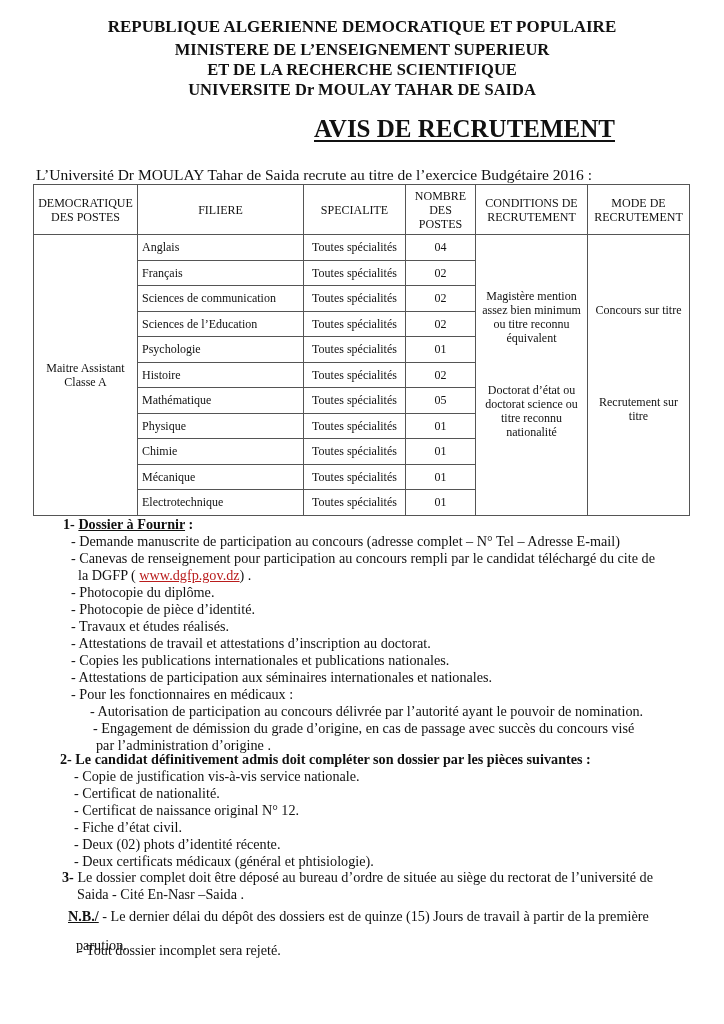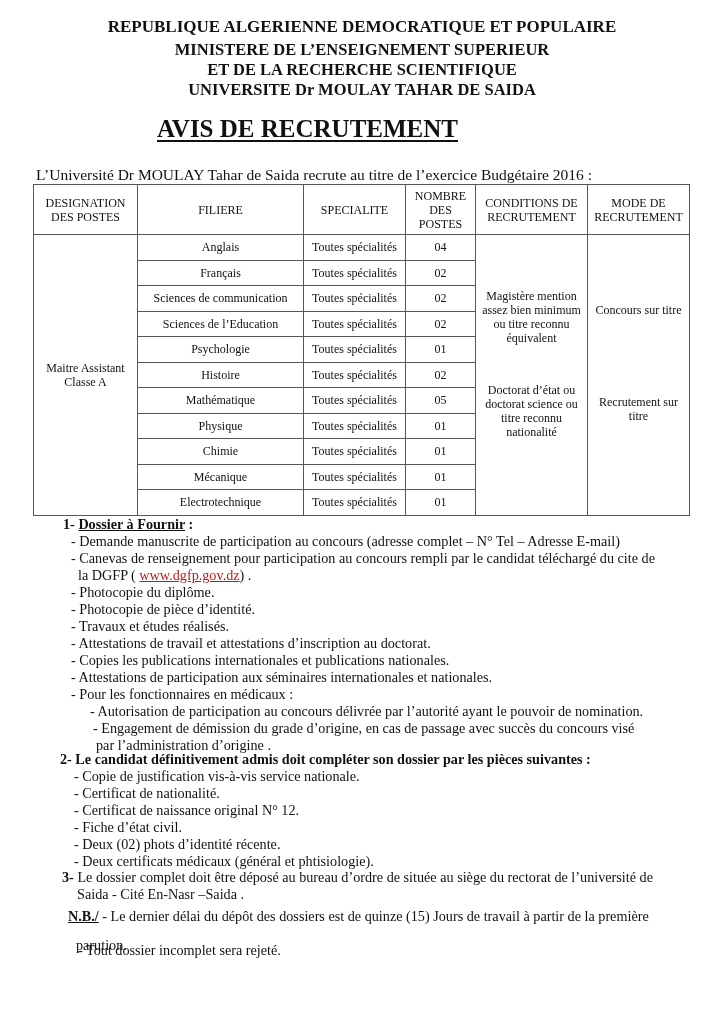--- a/index.html
+++ b/index.html
@@ -5,31 +5,31 @@
   html, body { margin: 0; padding: 0; background: #ffffff; }
   body {
     width: 724px; height: 1024px; position: relative; overflow: hidden;
     font-family: "Liberation Serif", "DejaVu Serif", serif; color: #111;
   }
   .hdr { position: absolute; left: 0; width: 724px; text-align: center; font-weight: bold; font-size: 16.5px; line-height: 20px; }
   #h1 { top: 17px; font-size: 17px; }
   #h2 { top: 40px; }
   #h3 { top: 60px; }
   #h4 { top: 80px; }
-  #title { position: absolute; top: 114px; left: 0; width: 615px; text-align: center; font-size: 25px; font-weight: bold; line-height: 30px; }
+  #title { position: absolute; top: 114px; left: 0; width: 615px; text-align: right; font-size: 25px; font-weight: bold; line-height: 30px; }
   #title span { text-decoration: underline; text-decoration-thickness: 2px; text-underline-offset: 3px; }
   #intro { position: absolute; top: 166px; left: 36px; font-size: 15.5px; line-height: 18px; }
 
   table.grid {
     position: absolute; top: 184px; left: 33px; width: 656px;
     border-collapse: collapse; table-layout: fixed; font-size: 12px;
   }
   table.grid td, table.grid th { border: 1px solid #555; padding: 0 4px; }
   table.grid th { font-weight: normal; text-align: center; line-height: 14px; height: 49px; font-size: 12px; }
-  table.grid td { height: 24.5px; line-height: 14px; text-align: center; }
+  table.grid td { height: 24.5px; line-height: 14px; }
   td.fil { text-align: left; padding-left: 7px; }
   td.spe, td.num { text-align: center; }
   td.des { text-align: center; vertical-align: middle; }
   td.cond, td.mode { text-align: center; vertical-align: top; padding: 0 6px; }
   .cond-block { margin-top: 54px; }
   .cond-block2 { margin-top: 38px; }
   .mode-block { margin-top: 68px; }
   .mode-block2 { margin-top: 78px; }
 
   .body { position: absolute; left: 0; width: 724px; font-size: 14.2px; line-height: 17px; }
@@ -54,21 +54,21 @@
   <colgroup>
     <col style="width:104px">
       <col style="width:166px">
       <col style="width:102px">
     <col style="width:70px">
       <col style="width:112px">
       <col style="width:102px">
   </colgroup>
   <thead>
     <tr>
-      <th>DESIGNATION DES POSTES</th>
+      <th>DEMOCRATIQUE DES POSTES</th>
       <th>FILIERE</th>
       <th>SPECIALITE</th>
       <th>NOMBRE DES POSTES</th>
       <th>CONDITIONS DE RECRUTEMENT</th>
       <th>MODE DE RECRUTEMENT</th>
     </tr>
   </thead>
   <tbody>
     <tr>
       <td class="des" rowspan="11">Maitre Assistant Classe A</td>

